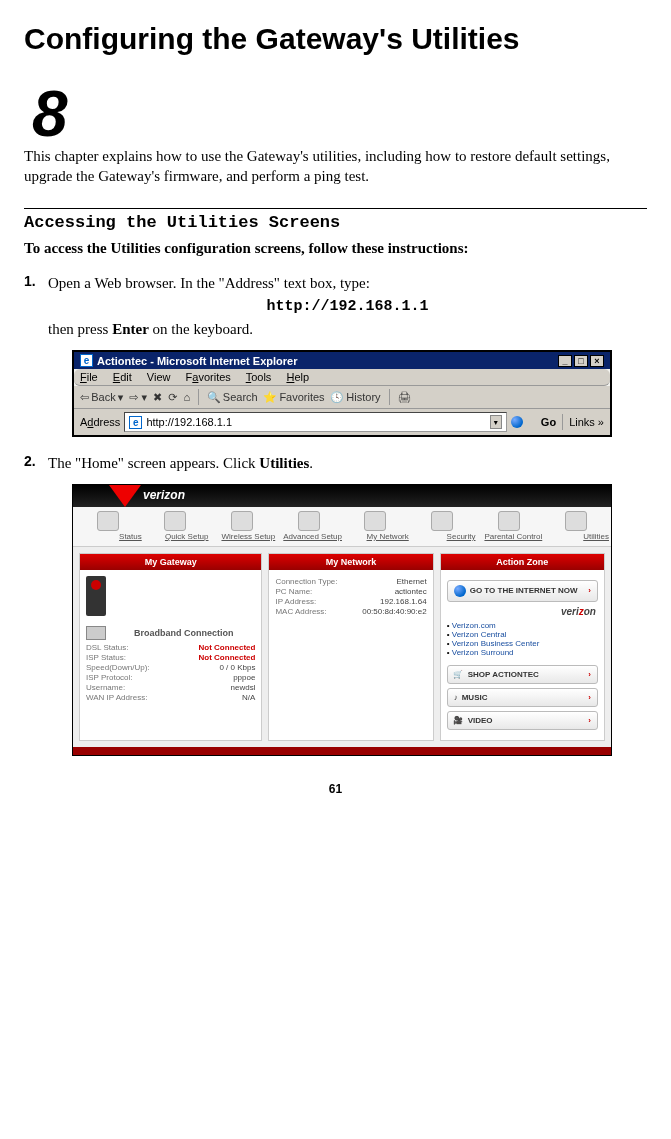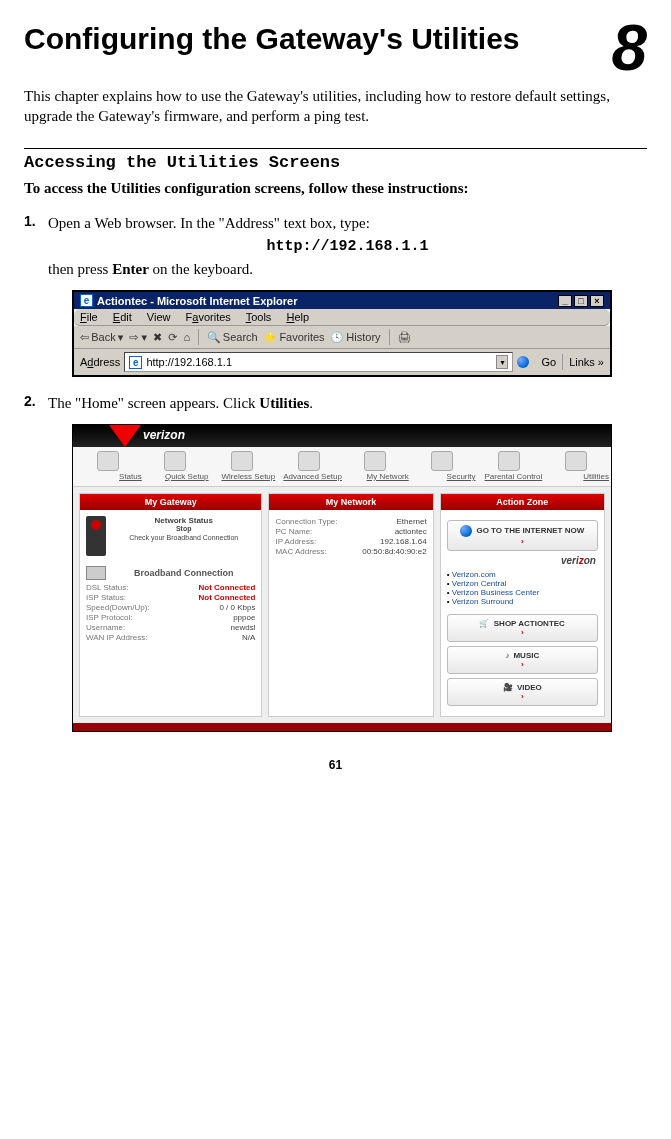--- a/index.html
+++ b/index.html
@@ -8,20 +8,21 @@
     padding: 20px 24px;
     font-family: Georgia, 'Times New Roman', serif;
     color: #000;
     width: 671px;
     background: #fff;
   }
   .header-row {
     display: flex;
     justify-content: space-between;
     align-items: flex-start;
+    flex-direction: column;
   }
   h1 {
     font-family: Verdana, Arial, sans-serif;
     font-weight: 700;
     font-size: 30px;
     margin: 0 0 28px 0;
     line-height: 1.25;
     flex: 1;
   }
   .chapter-num {
@@ -128,21 +129,21 @@
   .ie-addr-label { }
   .ie-addr-box {
     flex: 1;
     background: #fff;
     border: 1px inset #999;
     padding: 2px 4px;
     display: flex;
     align-items: center;
     gap: 4px;
   }
-  .ie-go { display: flex; align-items: center; gap: 12px; }
+  .ie-go { display: flex; align-items: center; gap: 18px; font-weight: bold; }
   .ie-links { font-weight: 400; }
   .ie-globe {
     width: 12px; height: 12px;
     border-radius: 50%;
     background: radial-gradient(circle at 30% 30%, #7af 0%, #06c 70%);
     display: inline-block;
   }
   .ie-icon-e {
     width: 13px; height: 13px;
     background: #fff;
@@ -216,21 +217,20 @@
   .gw-col-body .lbl { color:#777; }
   .gw-col-body .red { color:#c00; font-weight:700; }
   .bb-title { text-align:center; font-weight:700; font-size:9px; margin:4px 0; color:#555; }
   .kv { display:flex; justify-content:space-between; margin:1px 0; }
   .az-btn {
     border:1px solid #bbb; border-radius:3px;
     padding:4px 6px; margin:4px 0;
     display:flex; align-items:center; justify-content:space-between;
     font-size:8px; font-weight:700; color:#333;
     background:linear-gradient(#fff,#e8e8e8);
-    flex-direction:column;
   }
   .az-btn .chev { color:#c00; font-weight:900; }
   .az-links { font-size:8px; color:#1a4fa0; margin:4px 0 8px; }
   .az-links div::before { content:"•  "; color:#000; }
   .vz-mini { font-style:italic; font-weight:700; font-size:10px; }
   .vz-mini .z { color:#c00; }
   .pg-num {
     text-align:center;
     font-family: Verdana, Arial, sans-serif;
     font-weight:700;
@@ -339,25 +339,20 @@
       </div>
       <div class="gw-main">
 
         <div class="gw-col">
           <div class="gw-col-hdr hdr-red">My Gateway</div>
           <div class="gw-col-body">
             <div style="display:flex;gap:6px;align-items:flex-start;">
               <div style="width:20px;height:40px;background:#333;border-radius:2px;position:relative;">
                 <div style="position:absolute;top:4px;left:5px;width:10px;height:10px;border-radius:50%;background:#c00;"></div>
               </div>
-              <div style="flex:1;text-align:center;">
-                <div style="font-weight:700;">Network Status</div>
-                <div style="font-weight:700;font-size:7px;">Stop</div>
-                <div style="font-size:7px;margin-top:2px;">Check your Broadband Connection</div>
-              </div>
             </div>
             <div style="display:flex;gap:6px;align-items:center;margin-top:8px;">
               <div style="width:20px;height:14px;background:#ccc;border:1px solid #888;"></div>
               <div class="bb-title" style="flex:1">Broadband Connection</div>
             </div>
             <div class="kv">
                 <span class="lbl">DSL Status:</span>
                 <span class="red">Not Connected</span>
               </div>
             <div class="kv">

